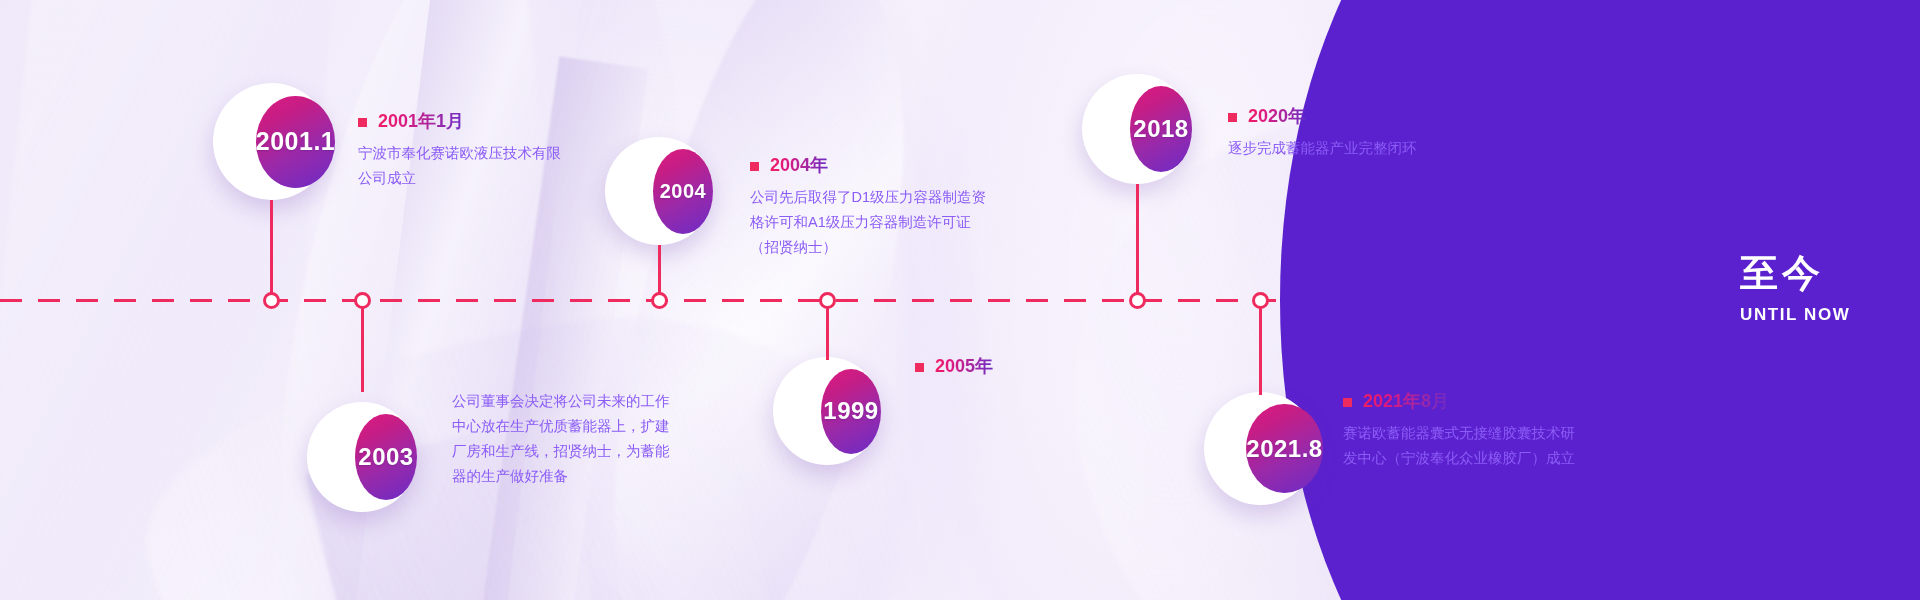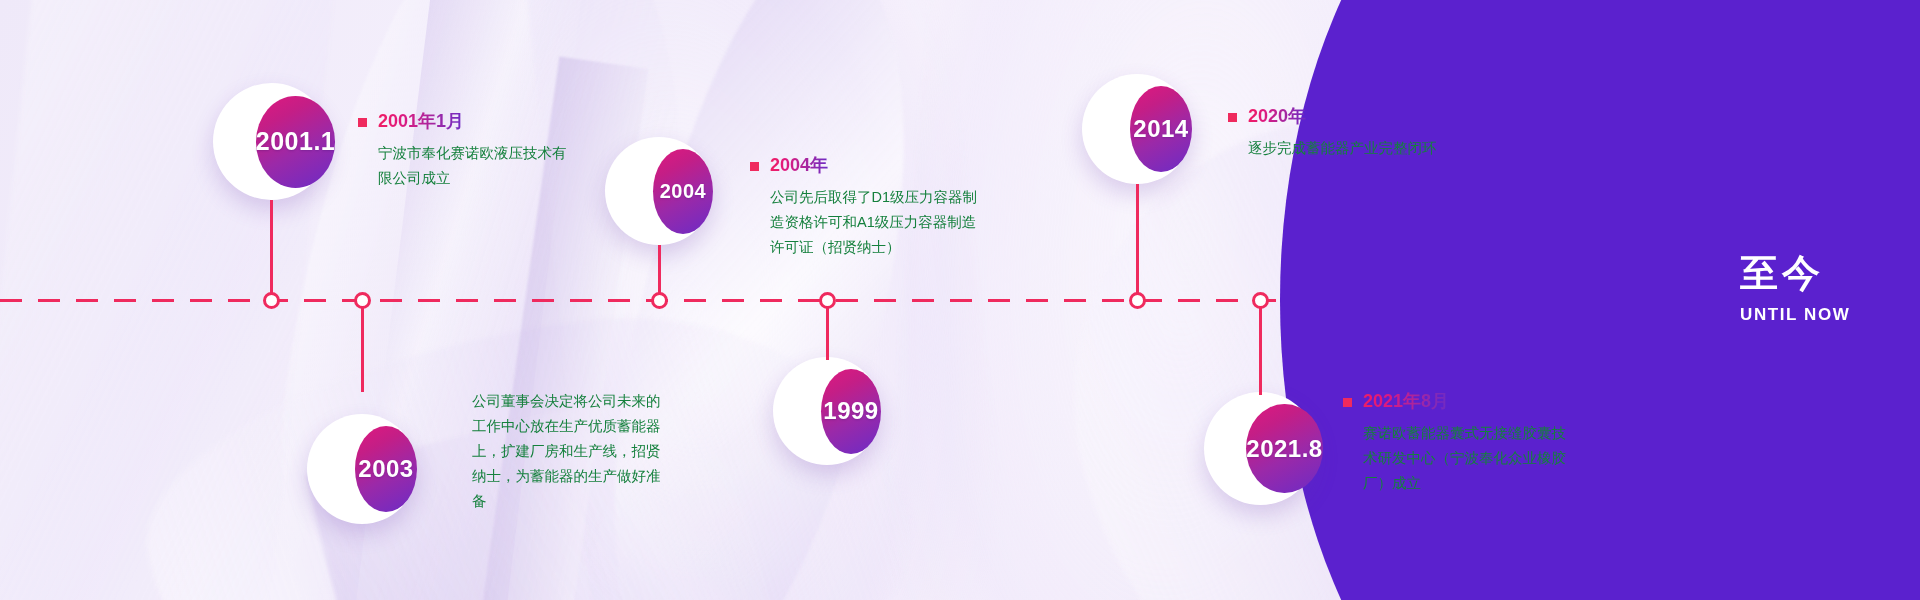--- a/index.html
+++ b/index.html
@@ -142,22 +142,21 @@
     width:9px;height:9px;background:#EF2A5E;display:inline-block;flex:0 0 auto;
     position:relative;top:1px;
   }
   .year{
     font-size:18px;font-weight:700;line-height:1.1;white-space:nowrap;
     background:linear-gradient(92deg,#F01E63 0%,#E0197E 26%,#A8269F 62%,#6C2BC6 100%);
     -webkit-background-clip:text;background-clip:text;
     -webkit-text-fill-color:transparent;color:#C5239A;
   }
   .desc{
-    font-size:14.5px;line-height:1.72;color:#15803d;font-weight:500;
-    margin-left:20px;
+    font-size:14.5px;line-height:1.72;color:#8b5cf6;font-weight:500;
   }
   .desc p{margin:0;}
   .desc p + p{margin-top:13px;}
 </style>
 </head>
 <body>
 
 <div id="stage">
 
   <div class="bg-base"></div>
@@ -191,21 +190,21 @@
     <div class="head">
       <span class="bullet"></span>
       <span class="year">2001年1月</span>
     </div>
     <div class="desc">
       <p>宁波市奉化赛诺欧液压技术有限公司成立</p>
     </div>
   </div>
 
   <div class="node">
-    <div class="bubble" style="left:307px;top:414px;width:110px;height:110px;">
+    <div class="bubble" style="left:307px;top:402px;width:110px;height:110px;">
       <div class="inner" style="width:86px;height:86px;font-size:24px;">2003</div>
     </div>
     <div class="connector" style="left:361px;top:300px;height:92px;"></div>
     <div class="dot" style="left:354px;top:292px;"></div>
   </div>
   <div class="block" style="left:452px;top:389px;width:222px;">
     <div class="desc">
       <p>公司董事会决定将公司未来的工作中心放在生产优质蓄能器上，扩建厂房和生产线，招贤纳士，为蓄能器的生产做好准备</p>
     </div>
   </div>
@@ -228,25 +227,29 @@
   </div>
 
   <div class="node">
     <div class="bubble" style="left:773px;top:357px;width:108px;height:108px;">
       <div class="inner" style="width:85px;height:85px;font-size:24px;">1999</div>
     </div>
     <div class="connector" style="left:826px;top:300px;height:60px;"></div>
     <div class="dot" style="left:819px;top:292px;"></div>
   </div>
   <div class="block" style="left:915px;top:357px;width:248px;">
+    <div class="head">
+      <span class="bullet"></span>
+      <span class="year">2005年</span>
+    </div>
   </div>
 
   <div class="node">
     <div class="bubble" style="left:1082px;top:74px;width:110px;height:110px;">
-      <div class="inner" style="width:86px;height:86px;font-size:24px;">2014</div>
+      <div class="inner" style="width:86px;height:86px;font-size:24px;">2018</div>
     </div>
     <div class="connector" style="left:1136px;top:184px;height:117px;"></div>
     <div class="dot" style="left:1129px;top:292px;"></div>
   </div>
   <div class="block" style="left:1228px;top:107px;width:300px;">
     <div class="head">
       <span class="bullet"></span>
       <span class="year">2020年</span>
     </div>
     <div class="desc">

